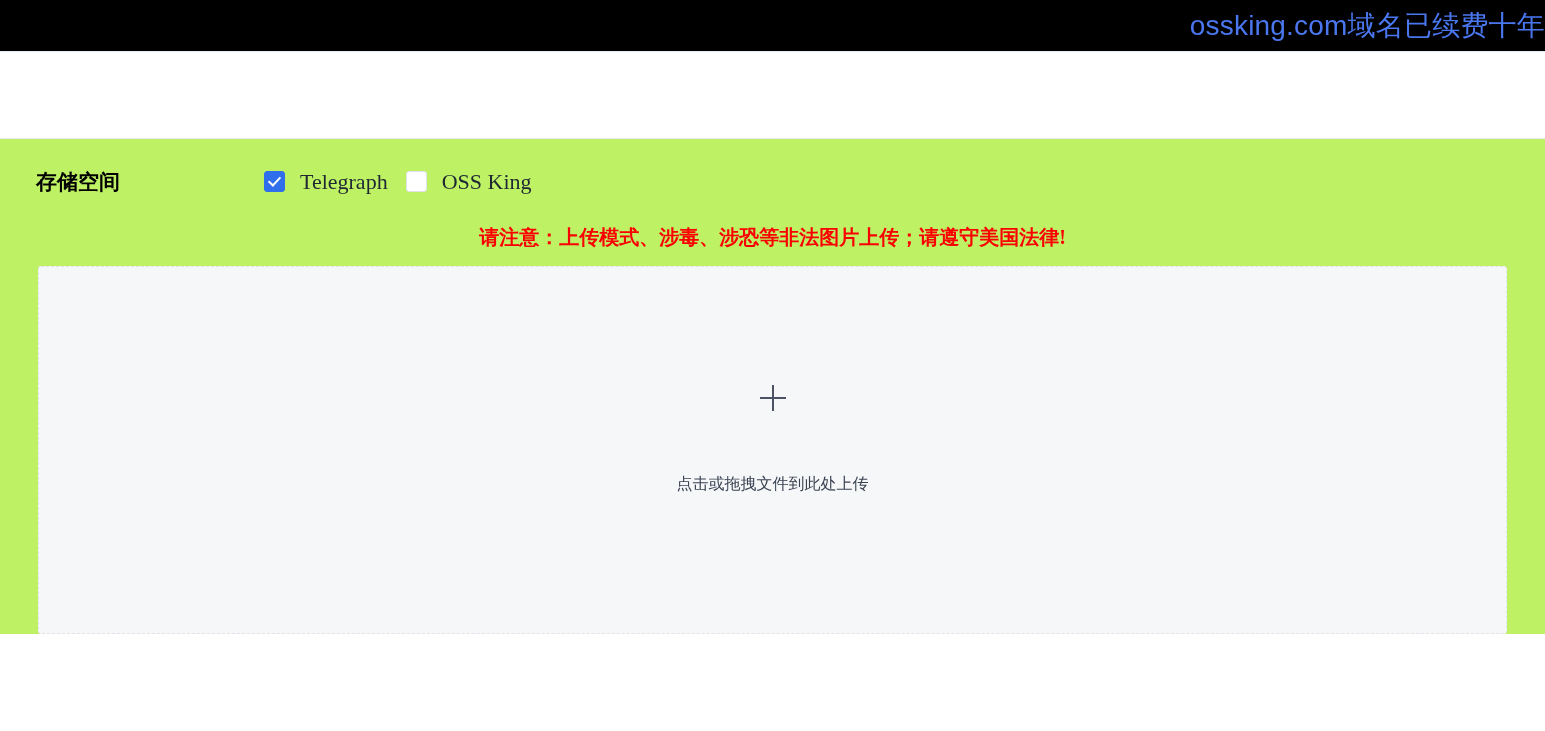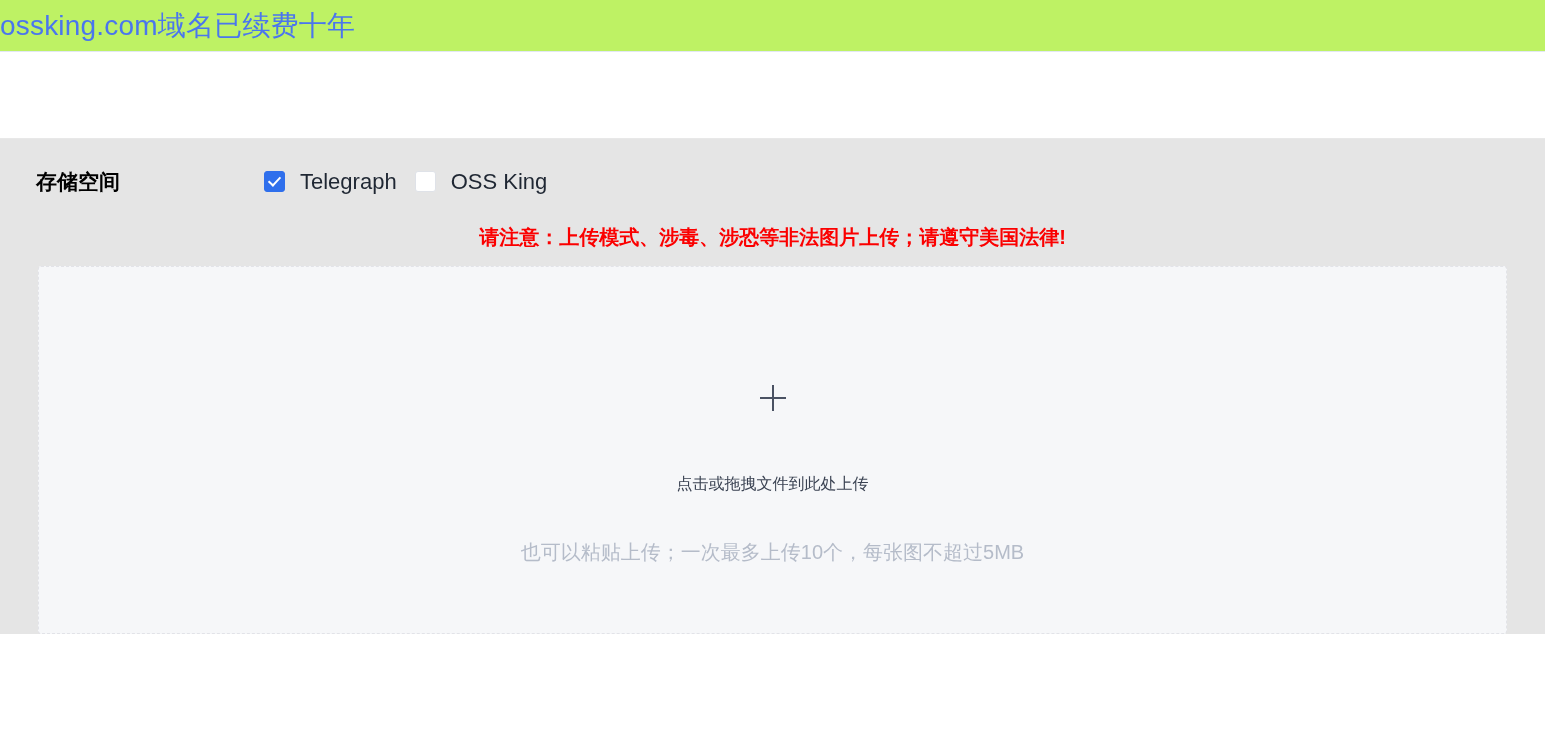--- a/index.html
+++ b/index.html
@@ -12,25 +12,25 @@
     height: 731px;
     font-family: "Liberation Sans", "DejaVu Sans", sans-serif;
     overflow: hidden;
     color: #303133;
     -webkit-font-smoothing: antialiased;
   }
 
   
   .banner {
     height: 52px;
-    background: #bef264;
+    background: #000000;
     border-bottom: 1px solid #e2e8f4;
     display: flex;
     align-items: center;
-    justify-content: flex-start;
+    justify-content: flex-end;
     box-sizing: border-box;
   }
   .banner-text {
     color: #4a76ee;
     font-size: 28px;
     line-height: 1;
     letter-spacing: 0.2px;
     white-space: nowrap;
   }
 
@@ -38,22 +38,23 @@
   .nav-band {
     height: 87px;
     background: #ffffff;
     border-bottom: 1px solid #e8e8e8;
     box-sizing: border-box;
   }
 
   
   .content {
     padding: 0;
-    background: #e5e5e5;
-    position: relative;
+    background: #bef264;
+    position: relative;
+    font-family: Liberation Serif, serif;
   }
 
   .options {
     padding: 24px 0 0 0;
   }
   .option-row {
     display: flex;
     align-items: center;
     height: 37px;
   }
@@ -209,17 +210,16 @@
 
 
   </div>
 
   <div class="warning">请注意：上传模式、涉毒、涉恐等非法图片上传；请遵守美国法律!</div>
 
   <div class="dropzone-wrap">
     <div class="dropzone">
       <span class="plus-icon"></span>
       <div class="drop-main">点击或拖拽文件到此处上传</div>
-      <div class="drop-hint">也可以粘贴上传；一次最多上传10个，每张图不超过5MB</div>
     </div>
   </div>
 
 </div>
 
 </body></html>

